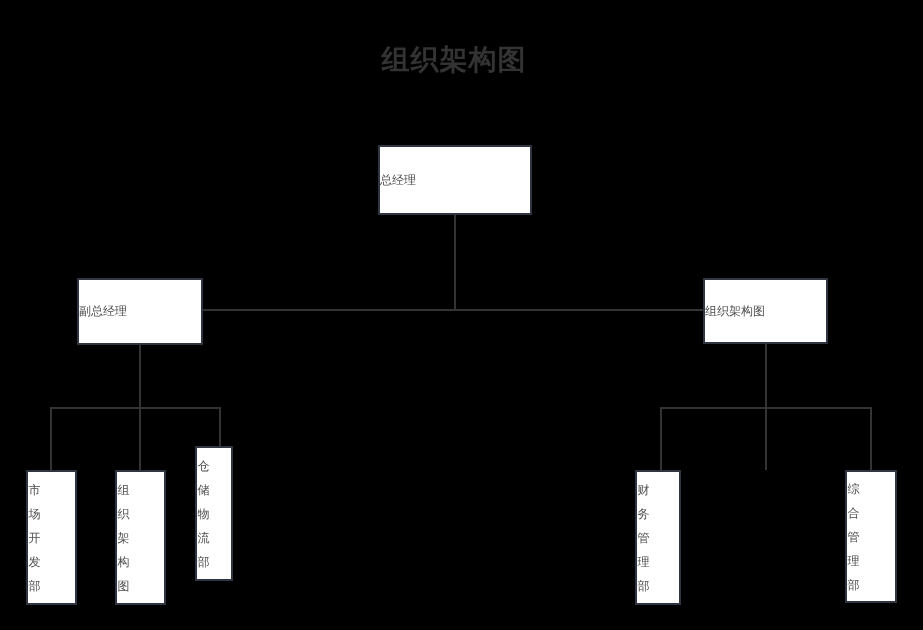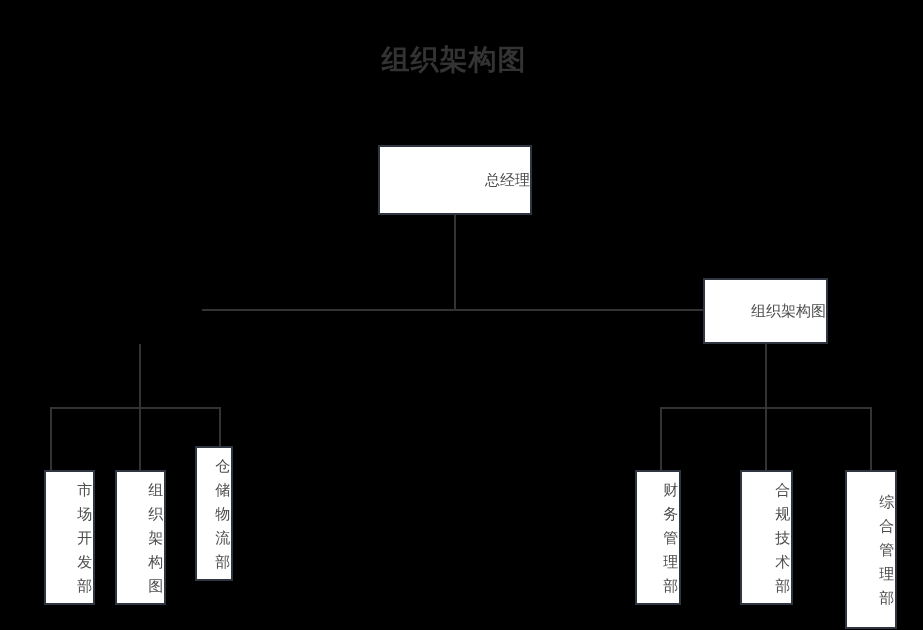--- a/index.html
+++ b/index.html
@@ -30,43 +30,43 @@
     font-weight: bold;
     color: var(--title-text);
     letter-spacing: 1px;
   }
   .node {
     position: absolute;
     background: var(--node-fill);
     border: 2px solid var(--node-border);
     display: flex;
     align-items: center;
-    justify-content: flex-end;
+    justify-content: flex-start;
     color: var(--node-text);
-    font-size: 15px;
+    font-size: 12px;
   }
   .node .label { text-align: center; }
   
   .node-gm   { left: 378px; top: 145px; width: 154px; height: 70px; }
   .node-dgm  { left:  77px; top: 278px; width: 126px; height: 67px; }
   .node-cfo  { left: 703px; top: 278px; width: 125px; height: 66px; }
   
   .vnode { letter-spacing: 0; }
   .vnode .label {
     width: 1.1em;
     word-break: break-all;
     line-height: 24px;
     text-align: center;
   }
-  .node-mkt   { left:  44px; top: 470px; width: 51px; height: 135px; }
+  .node-mkt   { left:  26px; top: 470px; width: 51px; height: 135px; }
   .node-prod  { left: 115px; top: 470px; width: 51px; height: 135px; }
   .node-wh    { left: 195px; top: 446px; width: 38px; height: 135px; }
   .node-fin   { left: 635px; top: 470px; width: 46px; height: 135px; }
   .node-comp  { left: 740px; top: 470px; width: 53px; height: 135px; }
-  .node-adm   { left: 845px; top: 470px; width: 52px; height: 159px; }
+  .node-adm   { left: 845px; top: 470px; width: 52px; height: 133px; }
   
   .line { position: absolute; background: var(--line); }
   .line.v { width: 2px; }
   .line.h { height: 2px; }
   .v-gm      { left: 454px; top: 215px; height: 96px; }
   .h-main    { left: 202px; top: 309px; width: 502px; }
   .v-dgm     { left: 139px; top: 344px; height: 65px; }
   .h-left    { left:  50px; top: 407px; width: 171px; }
   .v-l1      { left:  50px; top: 407px; height: 63px; }
   .v-l2      { left: 139px; top: 407px; height: 63px; }
@@ -94,37 +94,37 @@
   <div class="line v v-cfo"></div>
   <div class="line h h-right"></div>
   <div class="line v v-r1"></div>
   <div class="line v v-r2"></div>
   <div class="line v v-r3"></div>
 
   <div class="node node-gm">
     <span class="label">总经理</span>
   </div>
 
+  <div class="node node-dgm">
+    <span class="label">副总经理</span>
+  </div>
   <div class="node node-cfo">
     <span class="label">组织架构图</span>
   </div>
 
   <div class="node vnode node-mkt">
     <span class="label">市场开发部</span>
   </div>
   <div class="node vnode node-prod">
     <span class="label">组织架构图</span>
   </div>
   <div class="node vnode node-wh">
     <span class="label">仓储物流部</span>
   </div>
 
   <div class="node vnode node-fin">
     <span class="label">财务管理部</span>
   </div>
-  <div class="node vnode node-comp">
-    <span class="label">合规技术部</span>
-  </div>
   <div class="node vnode node-adm">
     <span class="label">综合管理部</span>
   </div>
 
 </div>
 
 </body></html>

